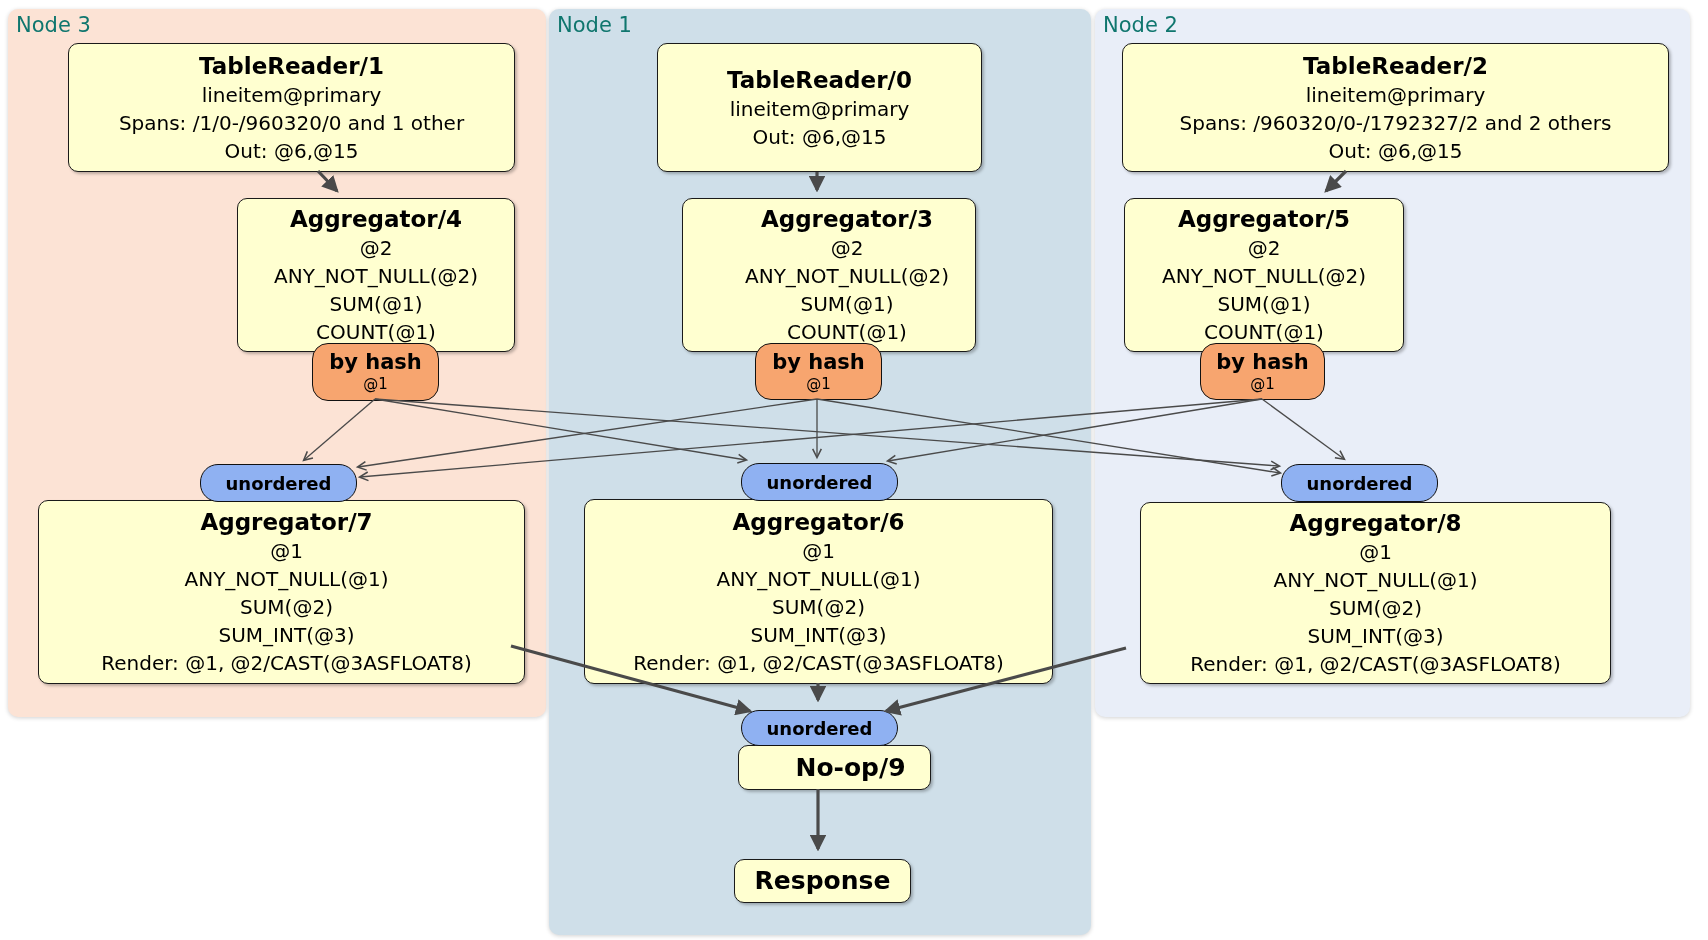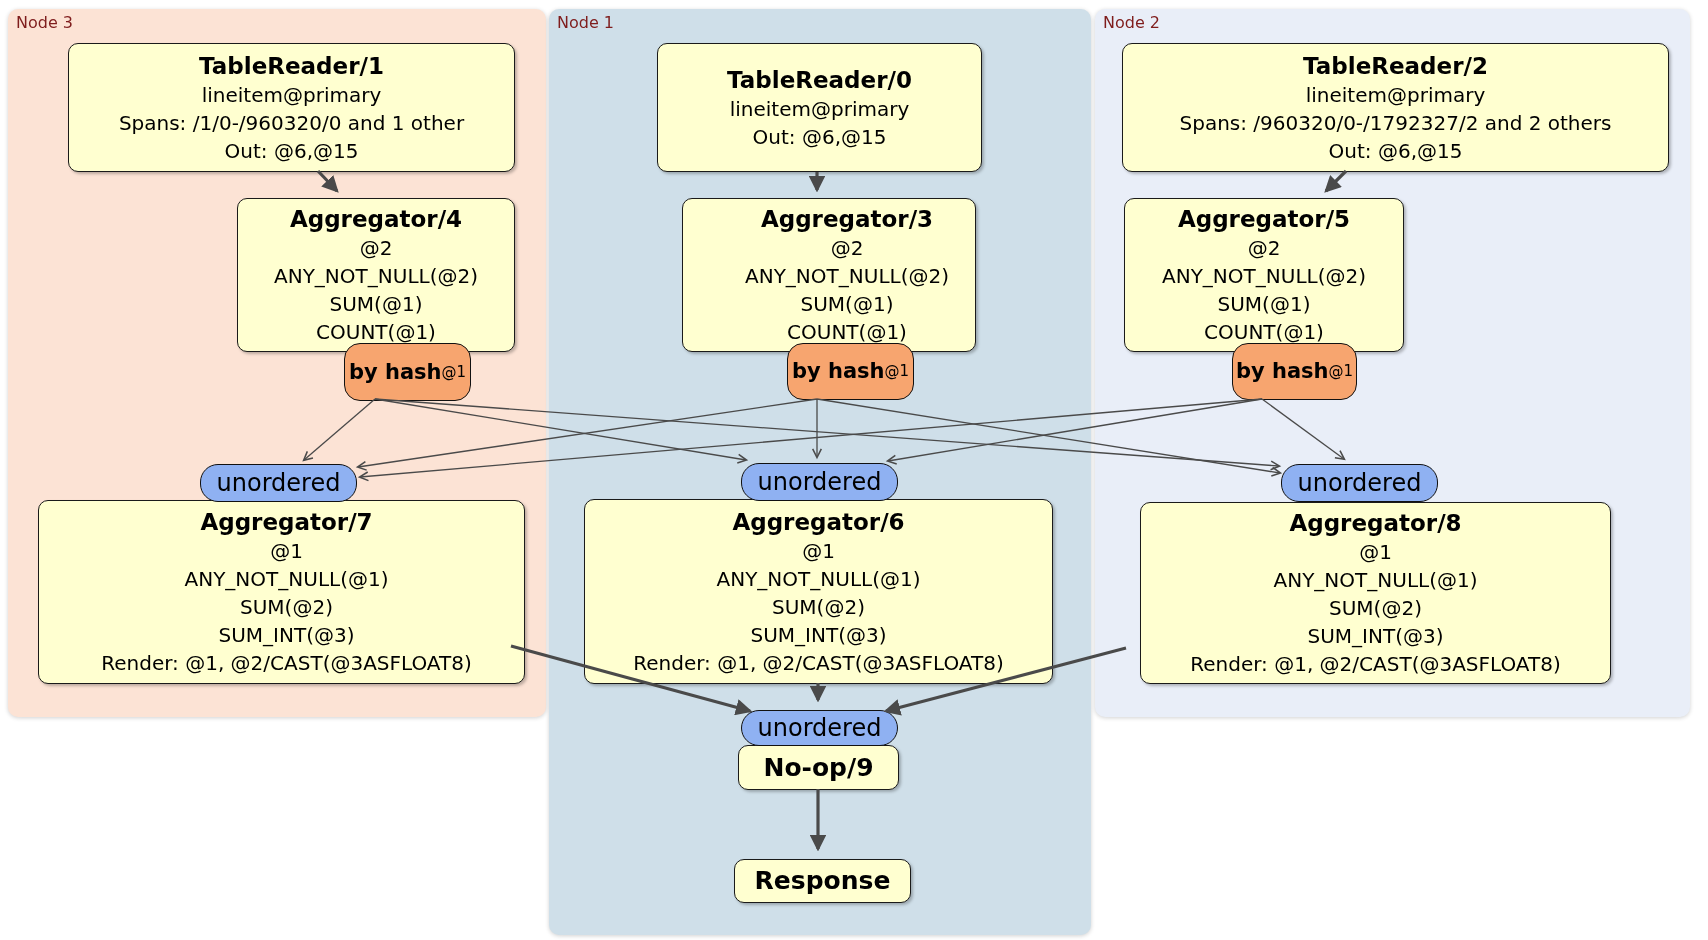--- a/index.html
+++ b/index.html
@@ -7,21 +7,21 @@
     width:1708px;height:940px;position:relative;overflow:hidden;
     background:#ffffff;
     font-family:"DejaVu Sans","Liberation Sans",sans-serif;
     color:var(--text,#000);
   }
   .region{
     position:absolute;border-radius:10px;z-index:0;
     box-shadow:0 1px 4px rgba(0,0,0,0.18);
   }
   .region-label{
-    position:absolute;top:4px;left:8px;font-size:16px;color:#7f1d1d;white-space:nowrap;
+    position:absolute;top:4px;left:8px;font-size:21px;color:#0f766e;white-space:nowrap;
   }
   #region-node3{left:8px;top:9px;width:538px;height:708px;background:var(--node3-bg);}
   #region-node1{left:549px;top:9px;width:542px;height:926px;background:var(--node1-bg);}
   #region-node2{left:1095px;top:9px;width:595px;height:708px;background:var(--node2-bg);}
 
   .pbox{
     position:absolute;z-index:2;
     background:var(--box-fill);
     border:1.5px solid #1a1a1a;border-radius:10px;
     display:flex;flex-direction:column;align-items:center;justify-content:center;
@@ -33,43 +33,42 @@
 
   #box-tr1{left:68px;top:43px;width:445px;height:127px;}
   #box-tr0{left:657px;top:43px;width:323px;height:127px;}
   #box-tr2{left:1122px;top:43px;width:545px;height:127px;text-align:right;}
   #box-agg4{left:237px;top:198px;width:276px;height:152px;}
   #box-agg3{left:682px;top:198px;width:256px;height:152px;padding-left:36px;}
   #box-agg5{left:1124px;top:198px;width:278px;height:152px;}
   #box-agg7{left:38px;top:500px;width:475px;height:182px;padding-left:10px;}
   #box-agg6{left:584px;top:499px;width:467px;height:183px;}
   #box-agg8{left:1124px;top:502px;width:469px;height:180px;margin-left:16px;}
-  #box-noop{left:738px;top:745px;width:159px;height:43px;}
+  #box-noop{left:738px;top:745px;width:159px;height:43px;padding-left:32px;}
   #box-response{left:734px;top:859px;width:175px;height:42px;}
 
   .router{
     position:absolute;z-index:3;
     background:var(--router-fill);
     border:1.6px solid #111;border-radius:16px;
-    display:flex;flex-direction:row;align-items:center;justify-content:center;
+    display:flex;flex-direction:column;align-items:center;justify-content:center;
     text-align:center;
-    margin-left:32px;
   }
   .router .rlabel{font-weight:bold;font-size:21px;line-height:25px;}
   .router .rkey{font-size:15px;line-height:19px;}
   #router-l{left:312px;top:343px;width:125px;height:56px;}
   #router-m{left:755px;top:343px;width:125px;height:55px;}
   #router-r{left:1200px;top:343px;width:123px;height:55px;}
 
   .sync{
     position:absolute;z-index:3;
     background:var(--sync-fill);
     border:1.6px solid #111;border-radius:18px;
     display:flex;align-items:center;justify-content:center;
-    font-weight:normal;font-size:24px;
+    font-weight:bold;font-size:18px;
   }
   #sync-l{left:200px;top:464px;width:155px;height:36px;}
   #sync-m{left:741px;top:463px;width:155px;height:36px;}
   #sync-r{left:1281px;top:464px;width:155px;height:36px;}
   #sync-b{left:741px;top:710px;width:155px;height:34px;}
 
   #edges{position:absolute;left:0;top:0;z-index:4;pointer-events:none;}
   .thin{stroke:var(--edge);stroke-width:1.3;fill:none;}
   .thick{stroke:var(--edge);stroke-width:3.2;fill:none;}
 </style>

